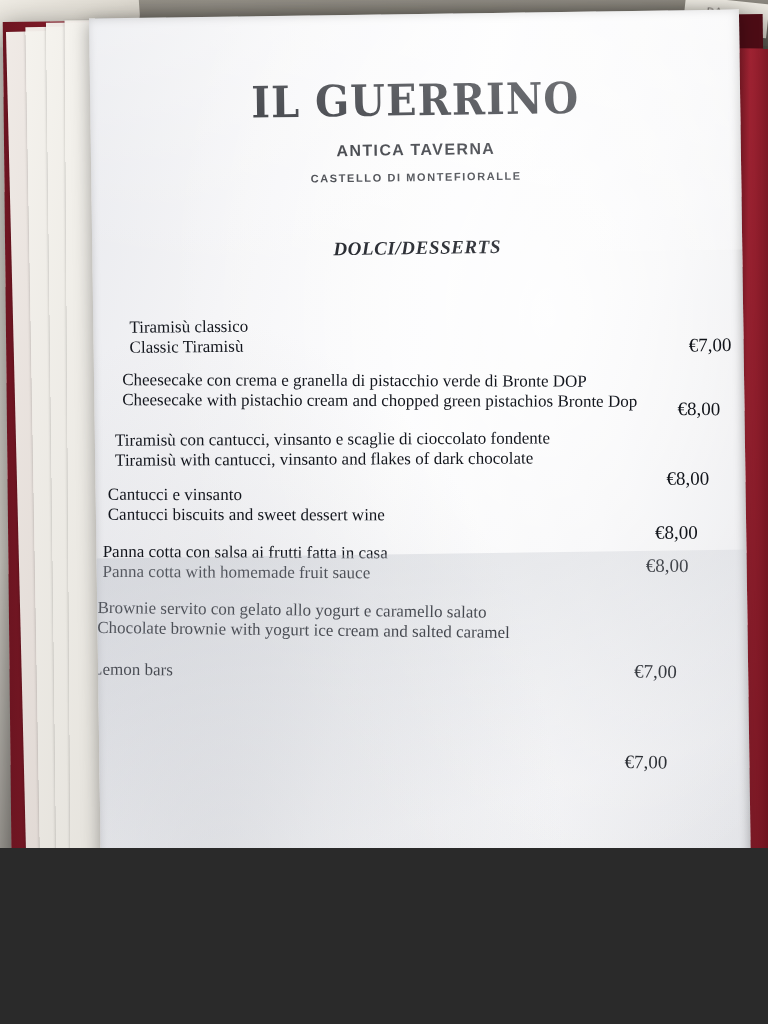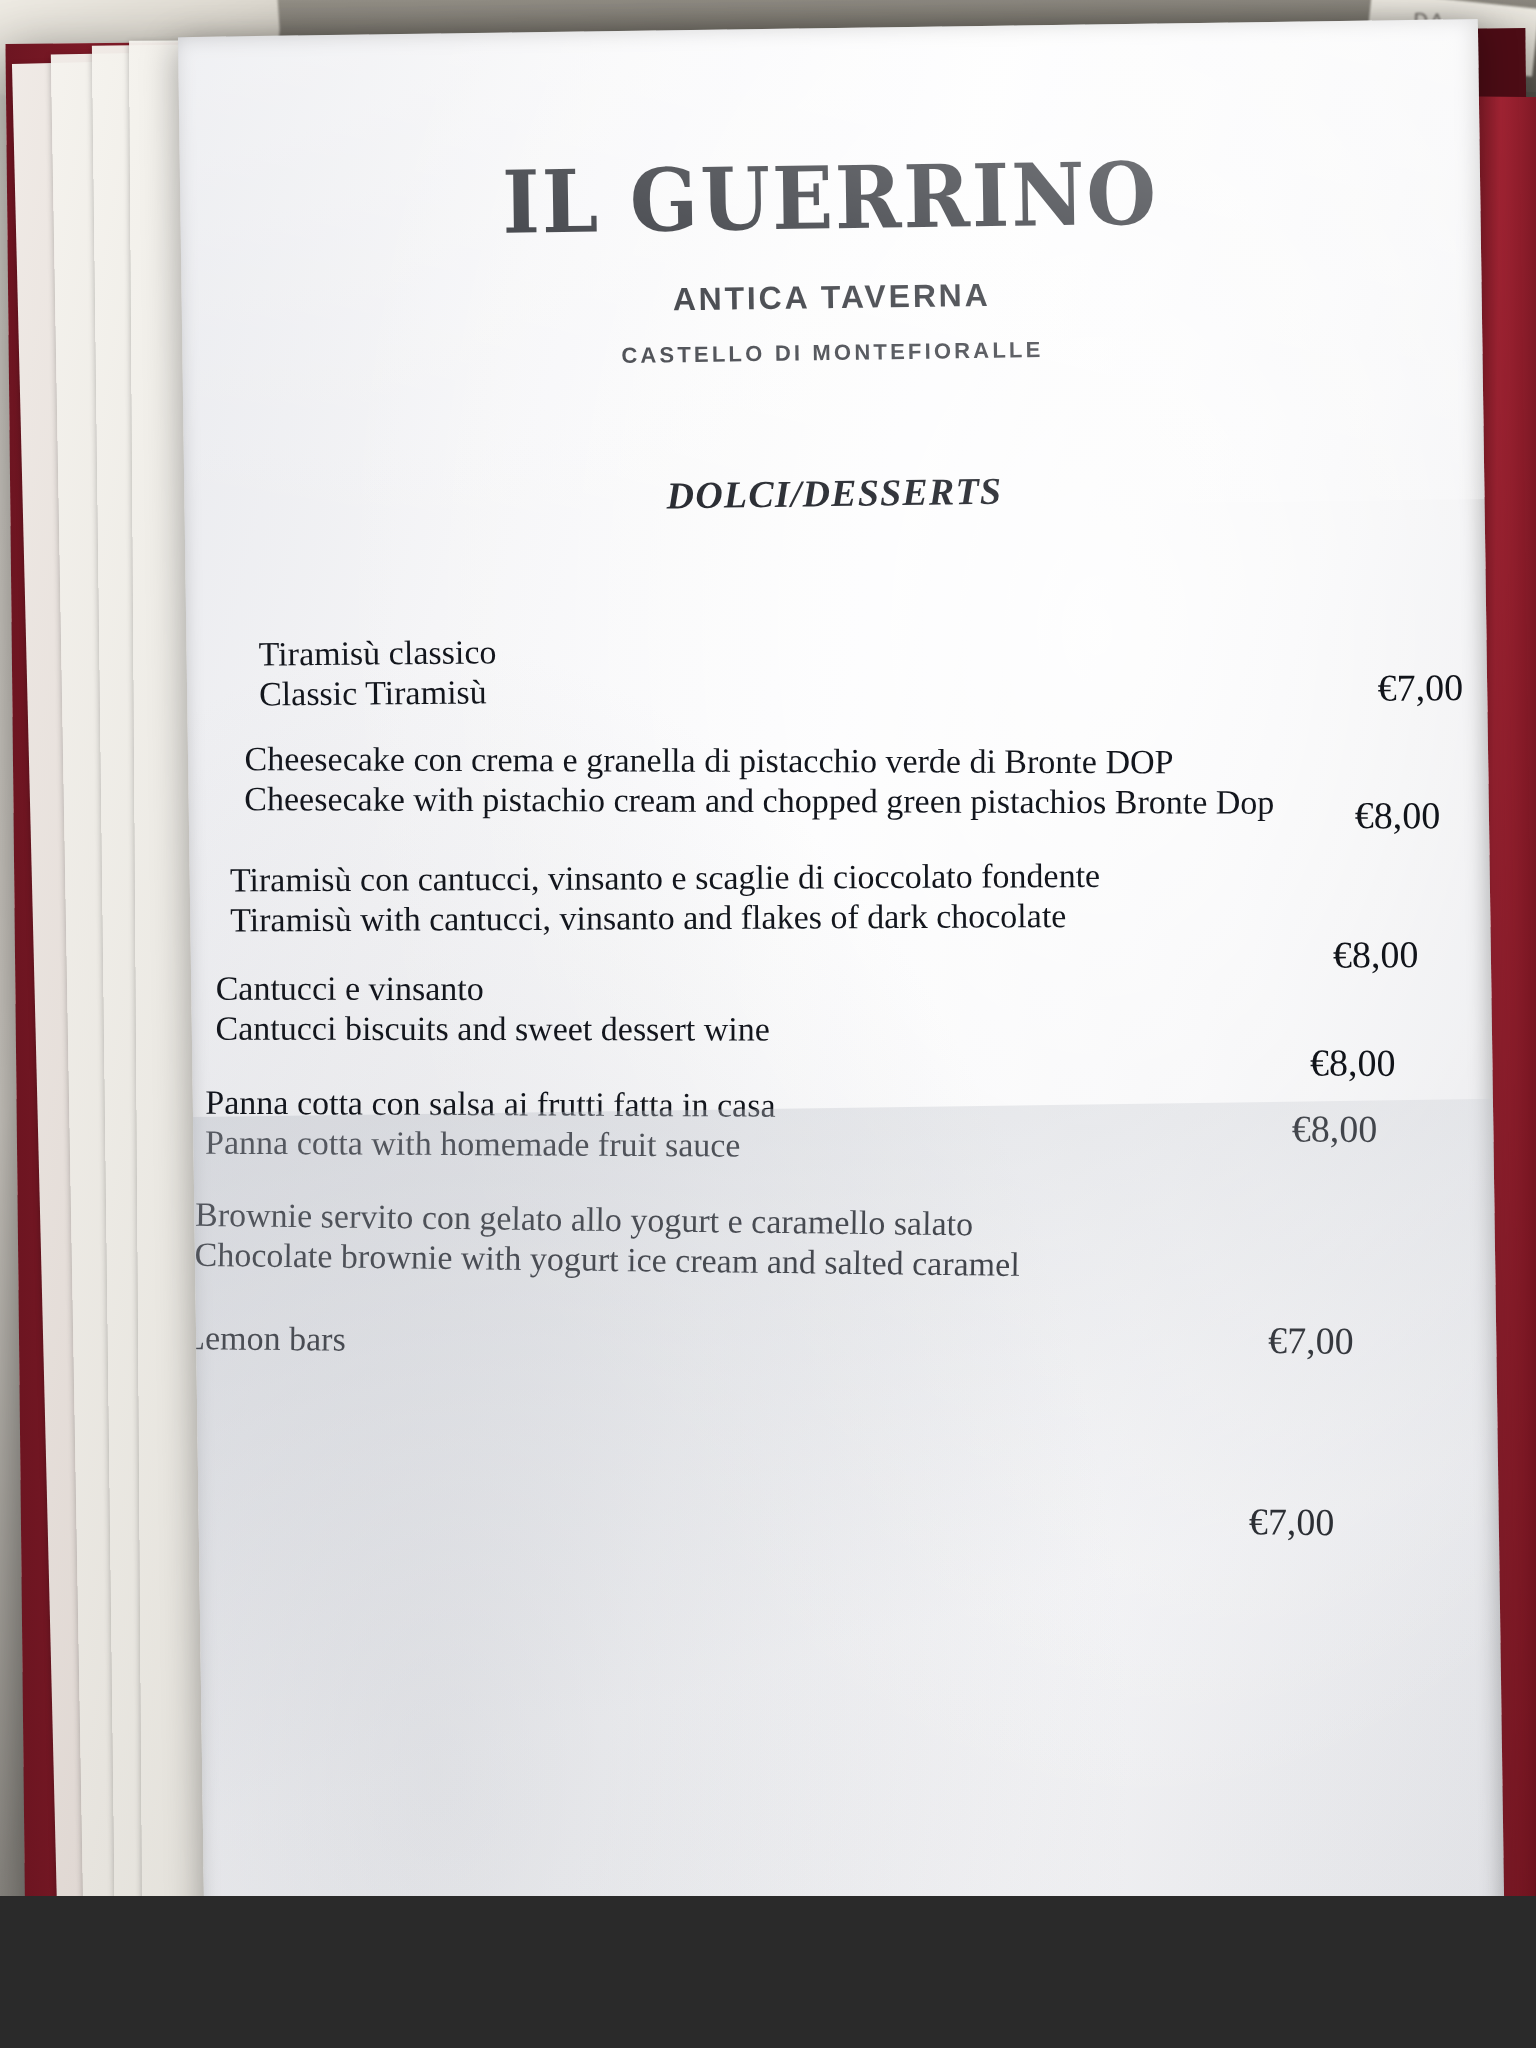--- a/index.html
+++ b/index.html
@@ -10,21 +10,21 @@
   body {
     width: 768px;
     height: 1024px;
     overflow: hidden;
     font-family: "Liberation Serif", serif;
   }
 
   #scene {
     position: relative;
     width: 768px;
-    height: 948px;
+    height: 848px;
     overflow: hidden;
     background: #5a5246;
   }
 
   
   .bg-outdoor {
     position: absolute;
     left: 0; top: 0;
     width: 768px; height: 1024px;
     background:

